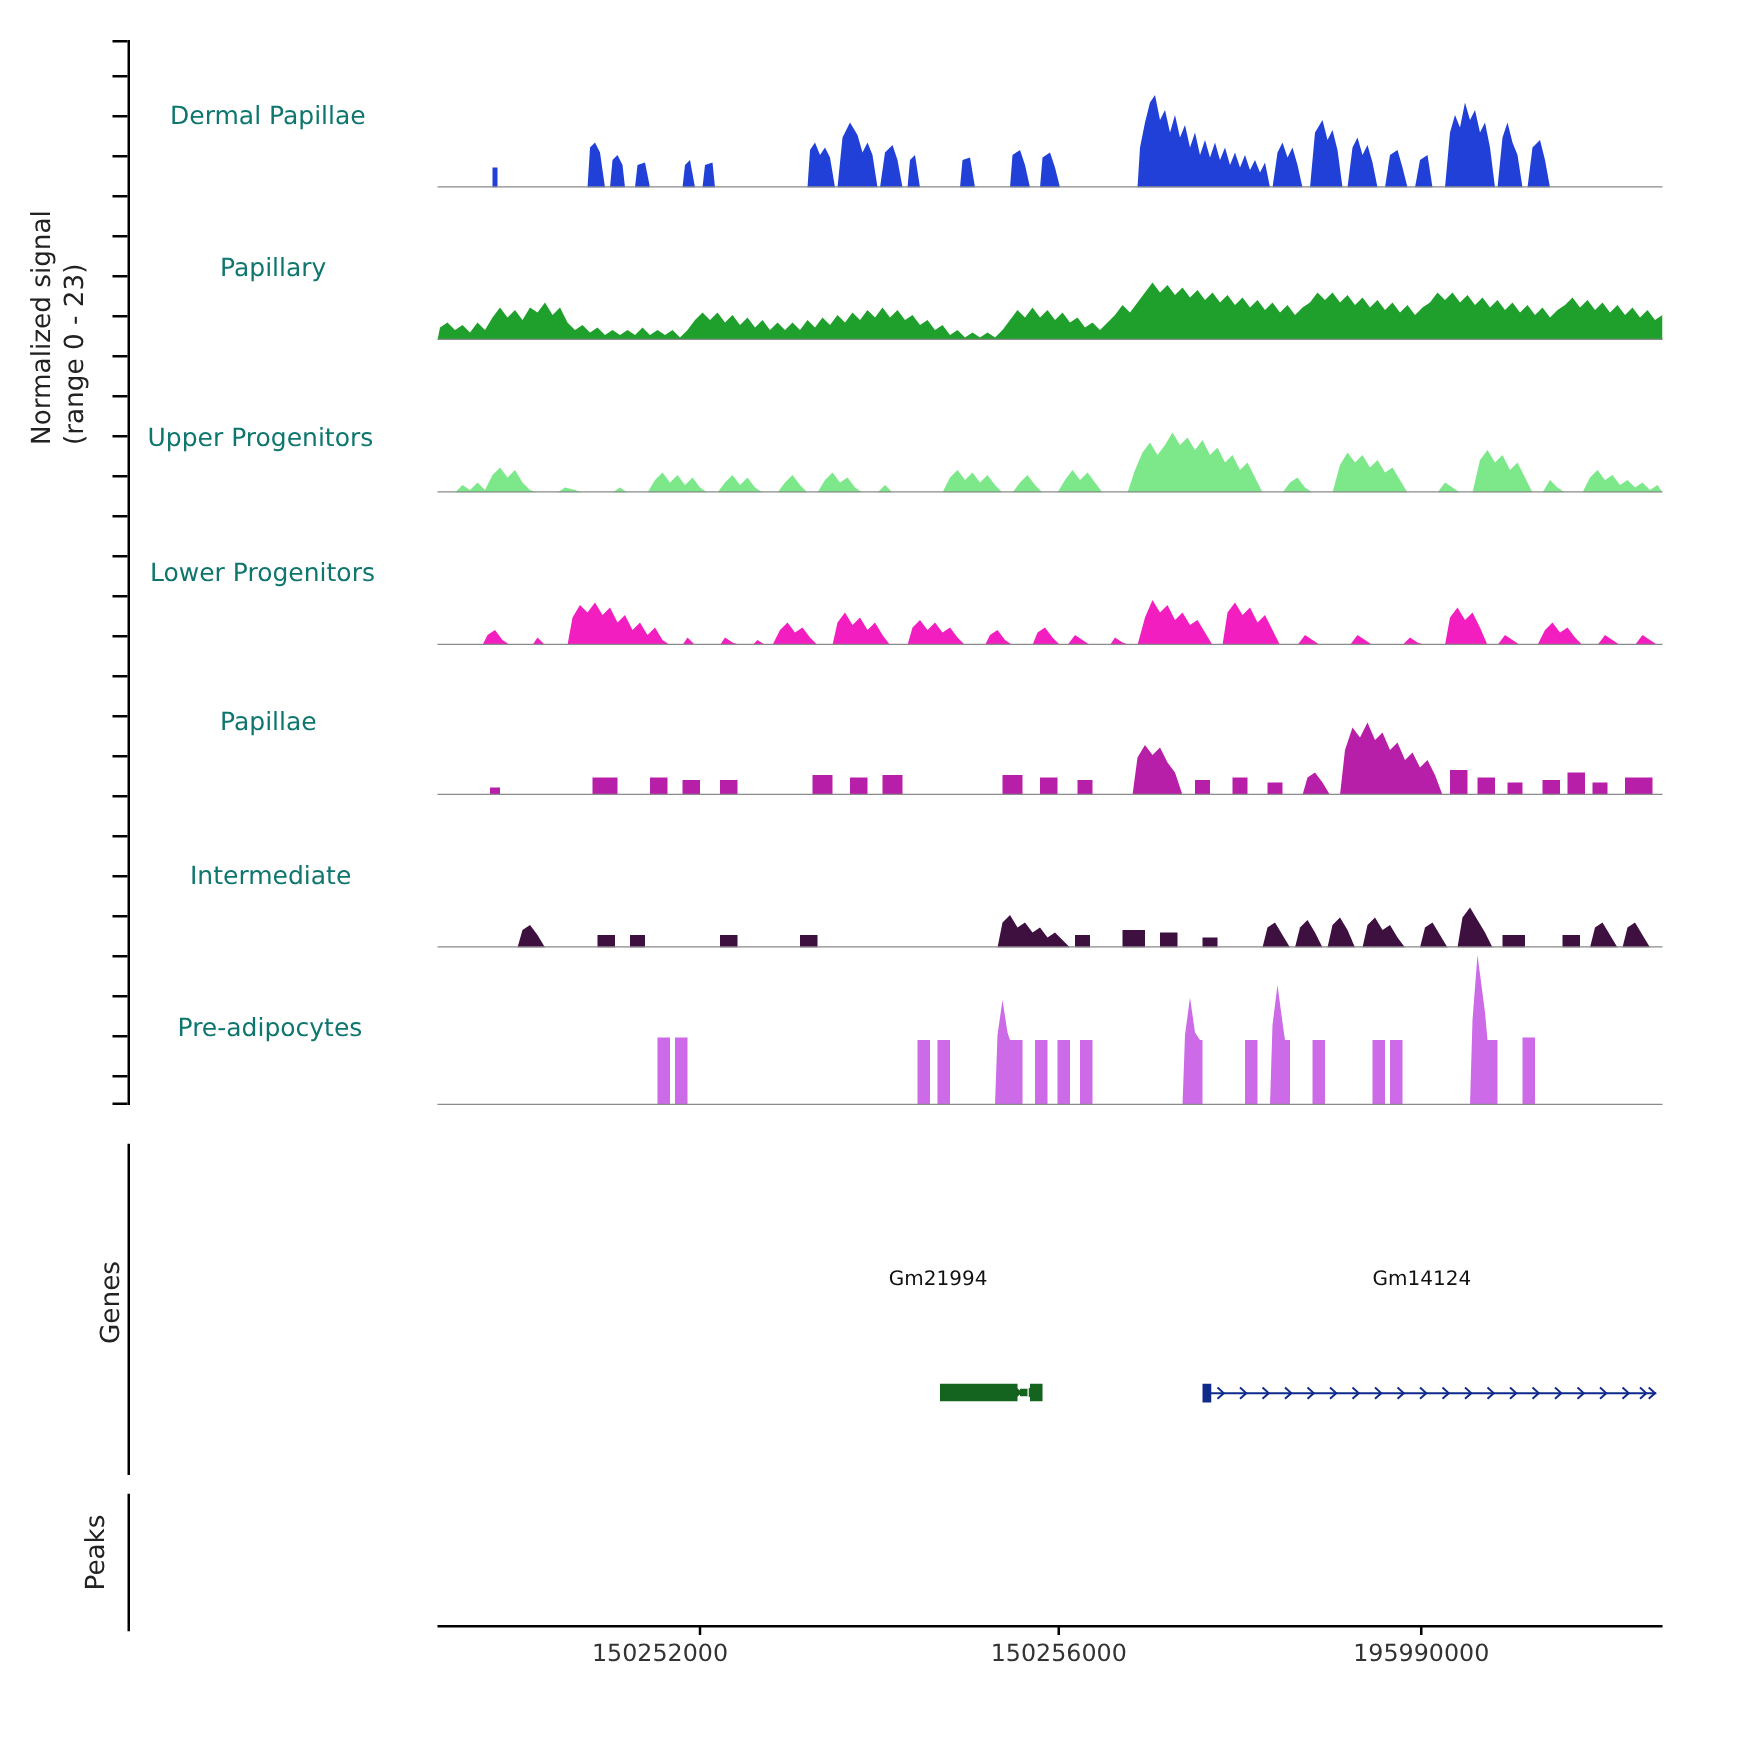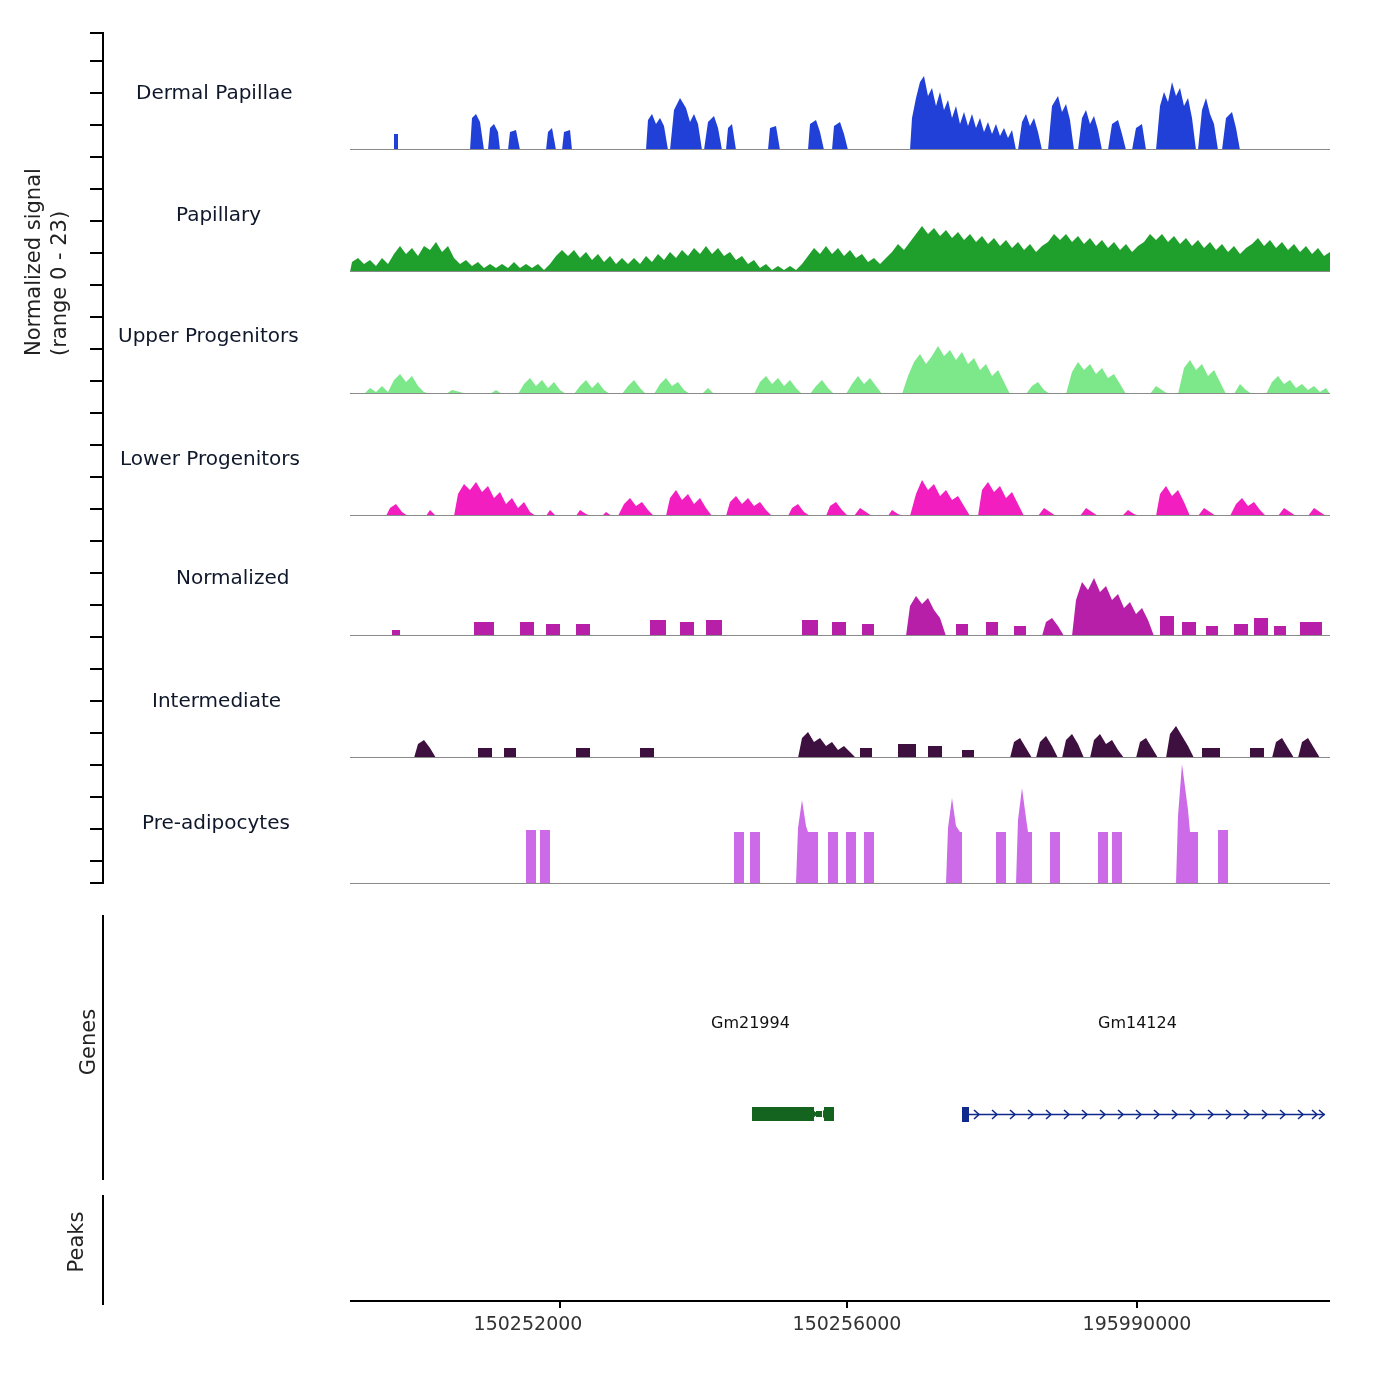--- a/index.html
+++ b/index.html
@@ -21,21 +21,21 @@
   }
   #peaks-axis-label{
     position:absolute;left:16px;top:1230px;width:120px;text-align:center;
     font-size:21px;color:#222;transform:rotate(-90deg);transform-origin:center center;white-space:nowrap;
   }
 
   
   .spine{position:absolute;background:#000;width:2px;}
   .tick{position:absolute;background:#000;height:2px;width:12px;left:-12px;}
 
-  .track-name{position:absolute;font-size:20px;color:#0f172a;white-space:nowrap;}
+  .track-name{position:absolute;font-size:20px;color:#0f766e;white-space:nowrap;}
 
   .plotarea{position:absolute;left:350px;width:980px;}
   .baseline{position:absolute;left:0;right:0;height:1px;background:#8a8a8a;bottom:0;}
 
   .gene-label{position:absolute;font-size:16px;color:#111;white-space:nowrap;}
 
   .xaxis-line{position:absolute;left:350px;width:980px;height:2px;background:#000;top:1300px;}
   .xtick{position:absolute;width:2px;height:8px;background:#000;top:1300px;}
   .xticklabel{position:absolute;font-size:19px;color:#333;transform:translateX(-50%);top:1312px;white-space:nowrap;}
   #x-axis-title{position:absolute;left:350px;width:980px;text-align:center;top:1348px;font-size:23px;color:#111;}
@@ -123,21 +123,21 @@
   <div class="track-name" style="left:176px;top:202px;">Papillary</div>
   <div class="plotarea" style="top:184px;height:88px;">
     <div class="baseline"></div>
     <svg width="980" height="88" viewBox="0 0 980 88" preserveAspectRatio="none">
       <g fill="#1fa02c">
         <path d="M0,88 L2,78 L8,74 L14,80 L20,76 L26,82 L32,74 L38,80 L44,70 L50,62 L56,70 L62,64 L68,72 L74,62 L80,66 L86,58 L92,68 L98,62 L104,74 L110,80 L116,76 L122,82 L128,78 L134,84 L140,80 L146,84 L152,80 L158,84 L164,78 L170,84 L176,80 L182,84 L188,80 L194,86 L200,80 L206,72 L212,66 L218,72 L224,66 L230,74 L236,68 L242,76 L248,70 L254,78 L260,72 L266,80 L272,74 L278,80 L284,74 L290,80 L296,72 L302,78 L308,70 L314,76 L320,68 L326,74 L332,66 L338,72 L344,64 L350,70 L356,62 L362,70 L368,64 L374,72 L380,68 L386,76 L392,72 L398,80 L404,76 L410,84 L416,80 L422,86 L428,82 L434,86 L440,82 L446,86 L452,80 L458,72 L464,64 L470,70 L476,62 L482,70 L488,64 L494,72 L500,66 L506,74 L512,70 L518,78 L524,74 L530,80 L536,74 L542,68 L548,60 L554,66 L560,58 L566,50 L572,42 L578,50 L584,44 L590,52 L596,46 L602,54 L608,48 L614,56 L620,50 L626,58 L632,52 L638,60 L644,54 L650,62 L656,56 L662,64 L668,58 L674,66 L680,60 L686,68 L692,62 L698,58 L704,50 L710,56 L716,50 L722,58 L728,52 L734,60 L740,54 L746,62 L752,56 L758,64 L764,58 L770,66 L776,60 L782,68 L788,62 L794,58 L800,50 L806,56 L812,50 L818,58 L824,52 L830,60 L836,54 L842,62 L848,56 L854,64 L860,58 L866,66 L872,60 L878,68 L884,62 L890,70 L896,64 L902,60 L908,54 L914,62 L920,56 L926,64 L932,58 L938,66 L944,60 L950,68 L956,62 L962,70 L968,64 L974,72 L980,68 L980,88 Z"></path>
       </g>
     </svg>
   </div>
 
-  <div class="track-name" style="left:118px;top:323px;">Upper Progenitors</div>
+  <div class="track-name" style="left:118px;top:338px;">Upper Progenitors</div>
   <div class="plotarea" style="top:306px;height:88px;">
     <div class="baseline"></div>
     <svg width="980" height="88" viewBox="0 0 980 88" preserveAspectRatio="none">
       <g fill="#7de88a">
         <path d="M14,88 L20,82 L26,86 L32,80 L38,86 L44,74 L50,68 L56,76 L62,70 L68,80 L74,86 L80,88 Z"></path>
         <path d="M96,88 L102,84 L110,86 L116,88 Z"></path>
         <path d="M140,88 L146,84 L152,88 Z"></path>
         <path d="M168,88 L174,78 L180,72 L186,80 L192,74 L198,82 L204,76 L210,84 L216,88 Z"></path>
         <path d="M224,88 L230,80 L236,74 L242,82 L248,76 L254,84 L260,88 Z"></path>
         <path d="M272,88 L278,80 L284,74 L290,82 L296,88 Z"></path>
@@ -182,21 +182,21 @@
         <path d="M772,88 L778,82 L784,86 L790,88 Z"></path>
         <path d="M806,88 L810,66 L816,58 L822,68 L828,62 L834,74 L840,88 Z"></path>
         <path d="M848,88 L854,80 L860,84 L866,88 Z"></path>
         <path d="M880,88 L886,76 L892,70 L898,78 L904,74 L910,82 L916,88 Z"></path>
         <path d="M928,88 L934,80 L940,84 L946,88 Z"></path>
         <path d="M958,88 L964,80 L970,84 L976,88 Z"></path>
       </g>
     </svg>
   </div>
 
-  <div class="track-name" style="left:176px;top:565px;">Normalized</div>
+  <div class="track-name" style="left:176px;top:565px;">Papillae</div>
   <div class="plotarea" style="top:548px;height:88px;">
     <div class="baseline"></div>
     <svg width="980" height="88" viewBox="0 0 980 88" preserveAspectRatio="none">
       <g fill="#b81fa8">
         <path d="M42,88 L42,82 L50,82 L50,88 Z"></path>
         <path d="M124,88 L124,74 L144,74 L144,88 Z"></path>
         <path d="M170,88 L170,74 L184,74 L184,88 Z"></path>
         <path d="M196,88 L196,76 L210,76 L210,88 Z"></path>
         <path d="M226,88 L226,76 L240,76 L240,88 Z"></path>
         <path d="M300,88 L300,72 L316,72 L316,88 Z"></path>

